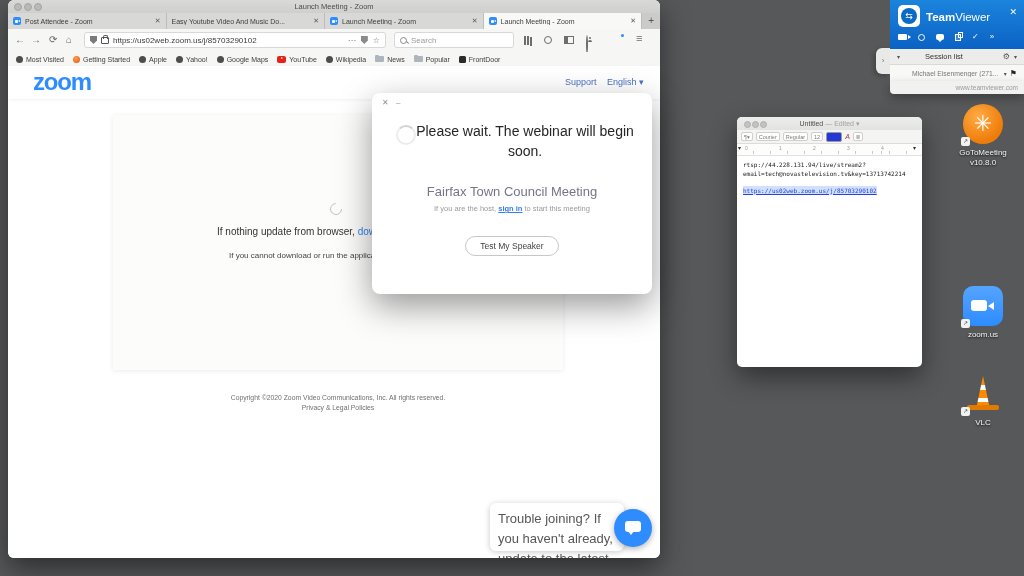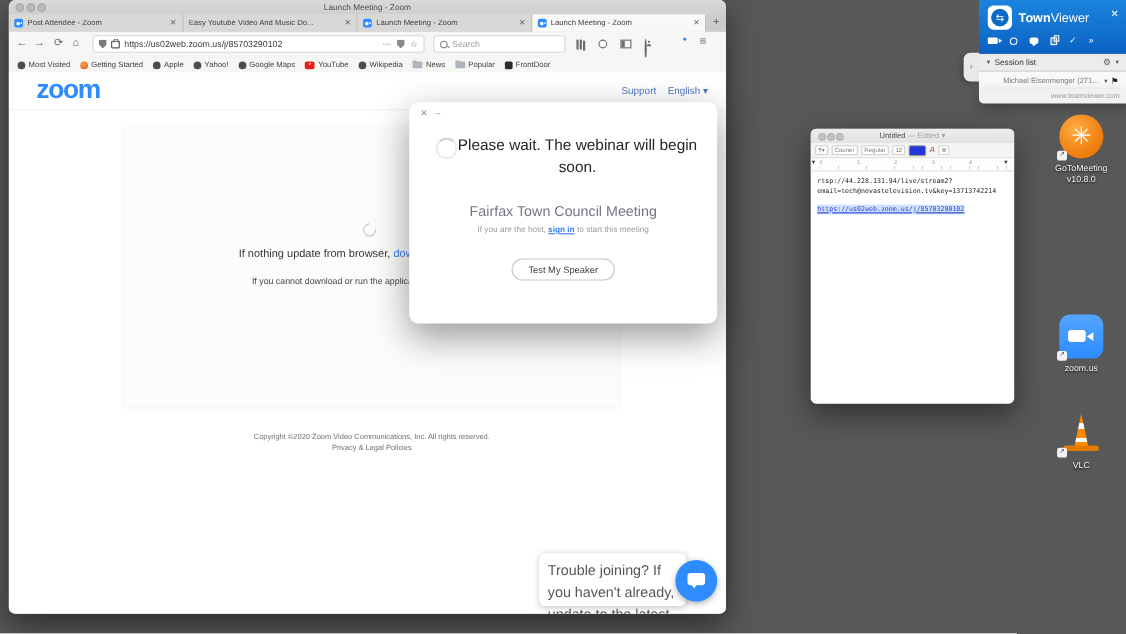--- a/index.html
+++ b/index.html
@@ -131,21 +131,21 @@
   .tvi-headset{width:7px;height:7px;border:1.4px solid #fff;border-radius:50%;box-sizing:border-box;}
   .tvi-chat{width:8px;height:6px;background:#fff;border-radius:2px;}
   .tvi-chat::after{content:"";position:absolute;left:1.5px;top:5.5px;border-left:2px solid transparent;border-right:2px solid transparent;border-top:2.5px solid #fff;}
   .tvi-copy{width:6px;height:7px;border:1px solid #fff;box-sizing:border-box;background:rgba(255,255,255,.2);}
   .tvi-copy::after{content:"";position:absolute;left:2px;top:-2.5px;width:5px;height:6px;border:1px solid #fff;box-sizing:border-box;}
   .tvi-glyph{color:#fff;font-size:8px;line-height:12px;}
   .tv-handle{left:-14px;top:48px;width:14px;height:26px;background:#e9e9e7;border-radius:6px 0 0 6px;
              box-shadow:-2px 2px 5px rgba(0,0,0,.25);text-align:center;line-height:26px;font-size:8px;color:#777;}
   .tv-sessionbar{left:0;top:49px;width:134px;height:16px;background:#ececea;border-bottom:1px solid #d9d9d7;
                  display:flex;align-items:center;padding:0 7px;box-sizing:border-box;gap:4px;}
-  .tv-sessionbar .lbl{font-size:7.5px;color:#333;flex:1;}
+  .tv-sessionbar .lbl{font-size:7.5px;color:#333;flex:1;margin-left:21px;}
   .tv-caret{font-size:6px;color:#555;}
   .tv-gear{font-size:8px;color:#555;}
   .tv-item{left:0;top:65px;width:134px;height:16px;background:#f8f8f6;display:flex;align-items:center;
            padding:0 7px 0 22px;box-sizing:border-box;gap:3px;}
   .tv-item .name{font-size:6.8px;color:#777;flex:1;white-space:nowrap;overflow:hidden;}
   .tv-flag{font-size:8px;color:#222;}
   .tv-footer{left:0;top:81px;width:134px;height:13px;background:#f1f1ef;border-radius:0 0 0 4px;
              box-shadow:0 4px 10px rgba(0,0,0,.3);text-align:right;font-size:6.5px;color:#9a9a9a;
              line-height:13px;padding-right:6px;box-sizing:border-box;}
 
@@ -340,21 +340,21 @@
       <div>email=tech@novastelevision.tv&amp;key=13713742214</div>
       <div class="te-link">https://us02web.zoom.us/j/85703290102</div>
     </div>
   </div>
 
   <div class="abs tv">
     <div class="abs tv-header">
       <div class="abs tv-logo">
         <div class="abs tv-logo-circle">⇆</div>
       </div>
-      <div class="abs tv-brand"><b>Town</b><span>Viewer</span></div>
+      <div class="abs tv-brand"><b>Team</b><span>Viewer</span></div>
       <span class="abs tv-close">✕</span>
       <div class="abs tv-tools">
         <span class="tvi tvi-cam"></span>
         <span class="tvi tvi-headset"></span>
         <span class="tvi tvi-chat"></span>
         <span class="tvi tvi-copy"></span>
         <span class="tvi tvi-glyph">✓</span>
         <span class="tvi tvi-glyph">»</span>
       </div>
     </div>

